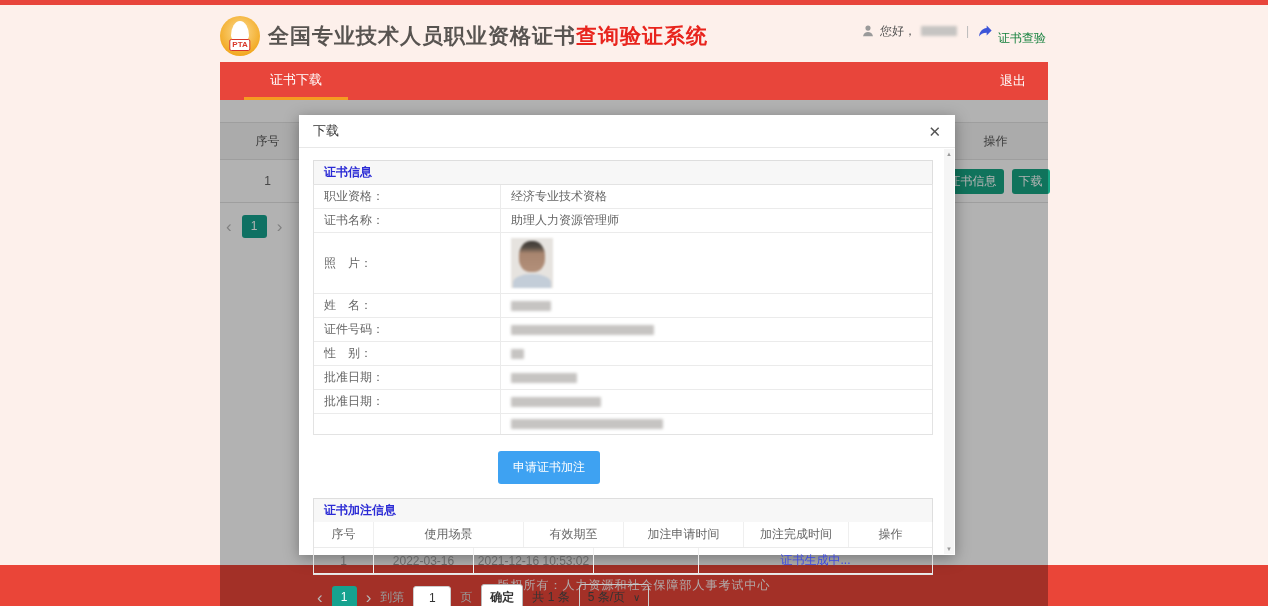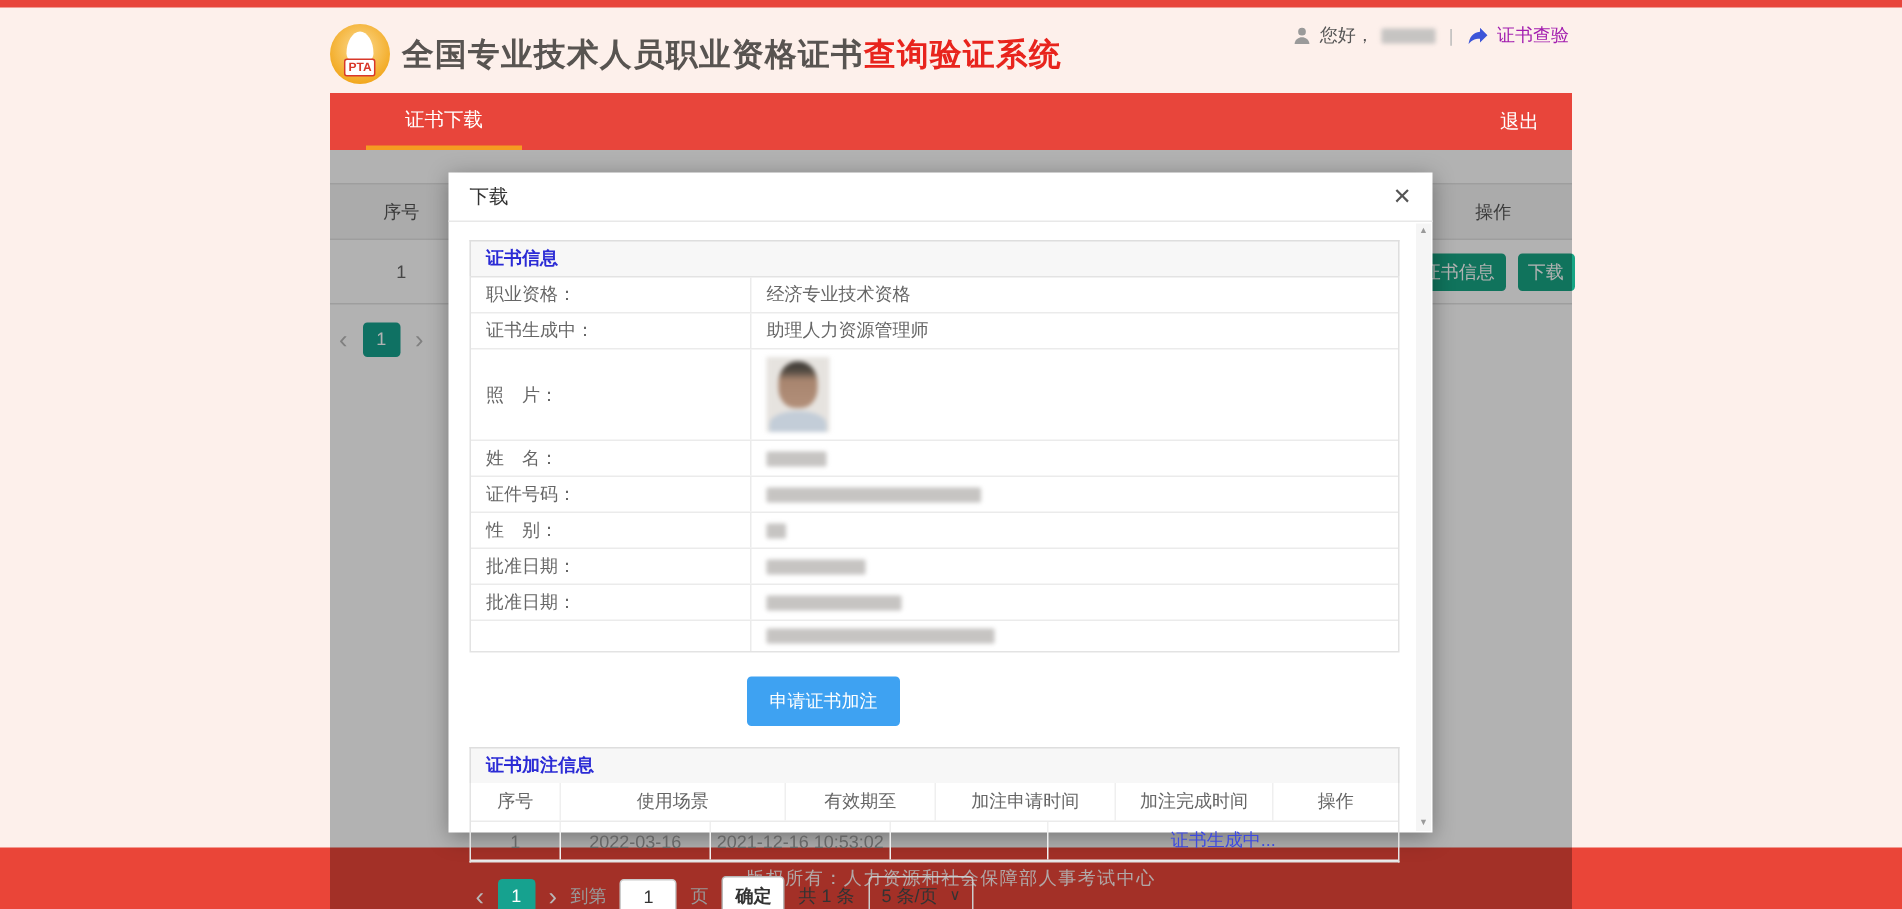--- a/index.html
+++ b/index.html
@@ -24,21 +24,21 @@
   .logo-flame { position: absolute; left: 11px; top: 5px; width: 18px; height: 21px; background: #fff;
           border-radius: 50% 50% 46% 46% / 70% 70% 30% 30%; }
   .logo-pta { position: absolute; bottom: 5px; left: 50%; transform: translateX(-50%);
           background: #fff; border: 1px solid #d8382a; color: #d8382a; font-size: 8px; font-weight: bold;
           line-height: 1; padding: 1px 2px; border-radius: 2px; letter-spacing: 0; }
   .title { font-size: 21px; font-weight: bold; color: #585451; margin-left: 8px; letter-spacing: 1px; }
   .title-accent { color: #e8241d; }
   .userbar { position: absolute; right: 2px; top: 10px; display: flex; align-items: center; gap: 5px;
           font-size: 12px; color: #555; }
   .userbar .divider { color: #bbb; margin: 0 4px; }
-  .verify-link { color: #a21caf; text-decoration: none; cursor: pointer; }
+  .verify-link { color: #15803d; text-decoration: none; cursor: pointer; margin-top: 15px; }
   .icon-svg { display: inline-block; vertical-align: middle; }
 
   
   .nav { height: 38px; background: #e8453b; display: flex; align-items: stretch; }
   .nav-tab { color: #fff; font-size: 13px; line-height: 35px; margin-left: 24px; padding: 0 26px;
           border-bottom: 3px solid #f59b22; cursor: pointer; }
   .nav-logout { color: #fff; font-size: 13px; line-height: 38px; margin-left: auto; padding-right: 22px; cursor: pointer; }
 
   
   .content { background: #fff; height: 531px; position: relative; }
@@ -187,21 +187,21 @@
 
       <div class="section-bar">
         <span class="section-title">证书信息</span>
       </div>
       <div class="info-table">
         <div class="info-row">
           <div class="info-label">职业资格：</div>
           <div class="info-value">经济专业技术资格</div>
         </div>
         <div class="info-row">
-          <div class="info-label">证书生成中：</div>
+          <div class="info-label">证书名称：</div>
           <div class="info-value">助理人力资源管理师</div>
         </div>
         <div class="info-row">
           <div class="info-label">照　片：</div>
           <div class="info-value">
             <div class="photo">
               <span class="photo-head"></span>
               <span class="photo-body"></span>
             </div>
           </div>

